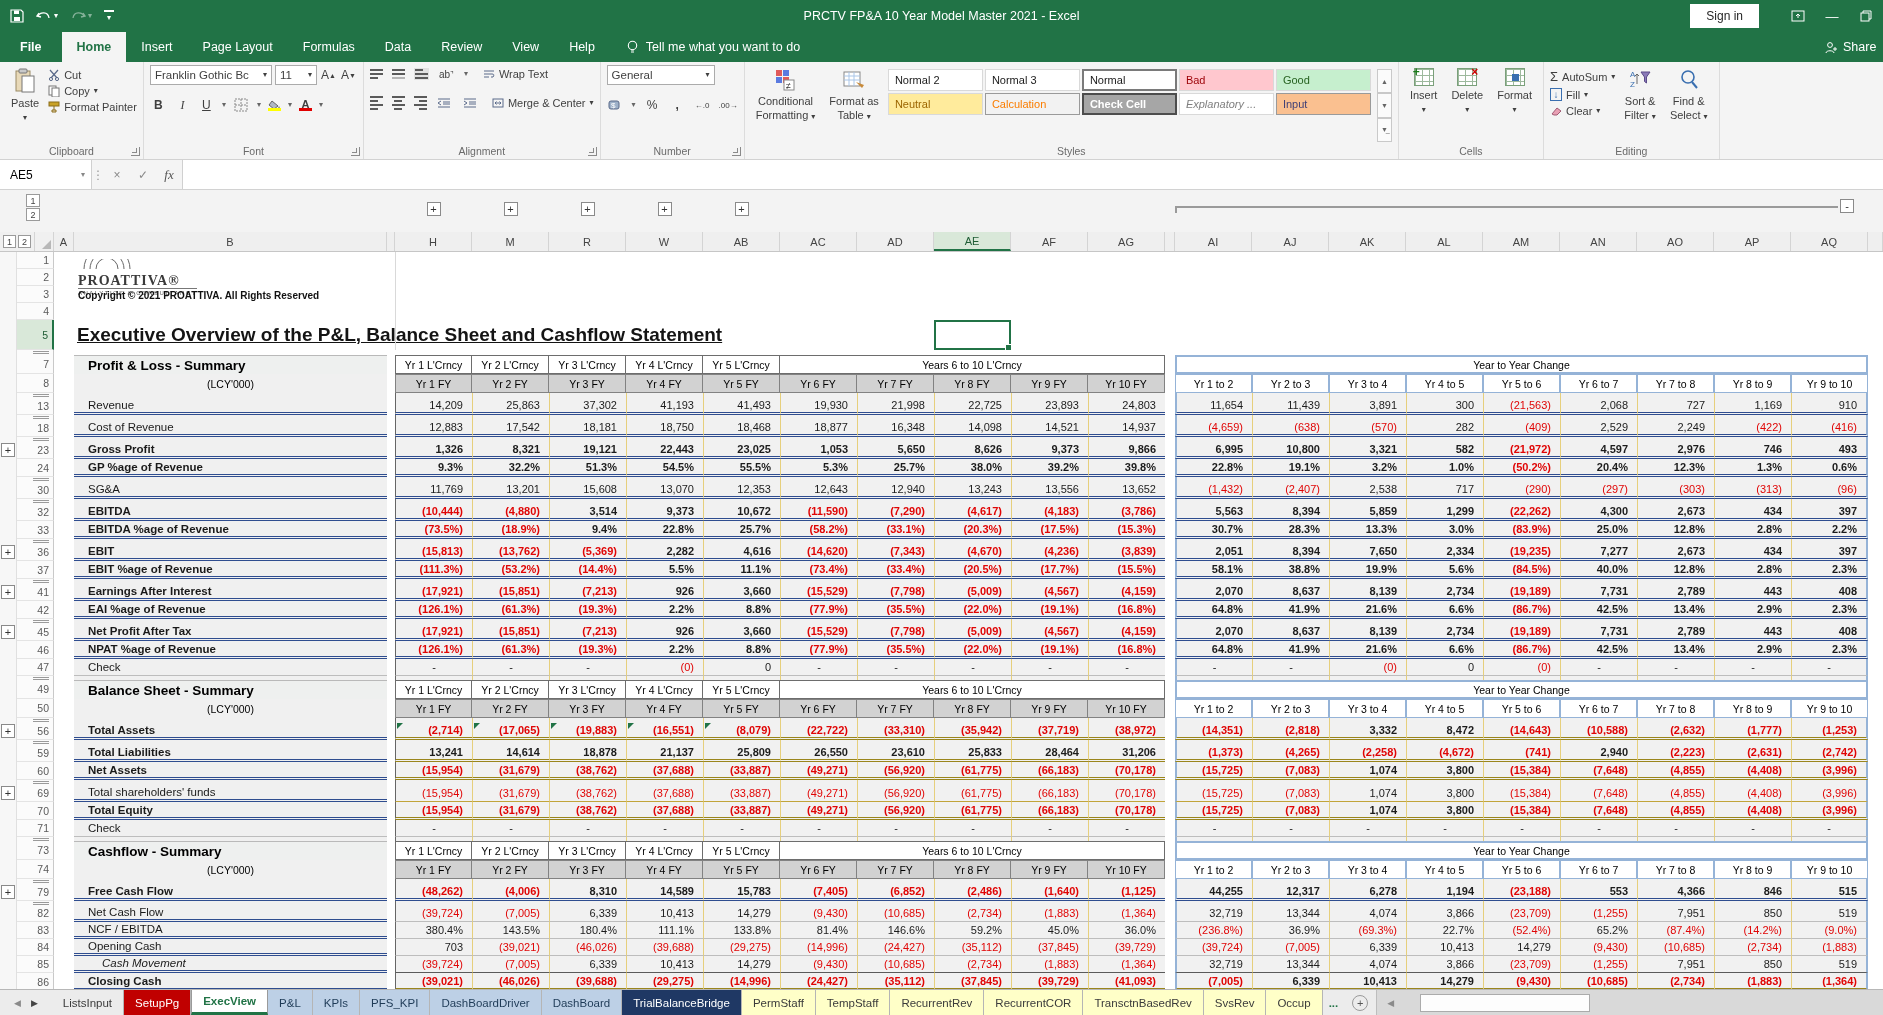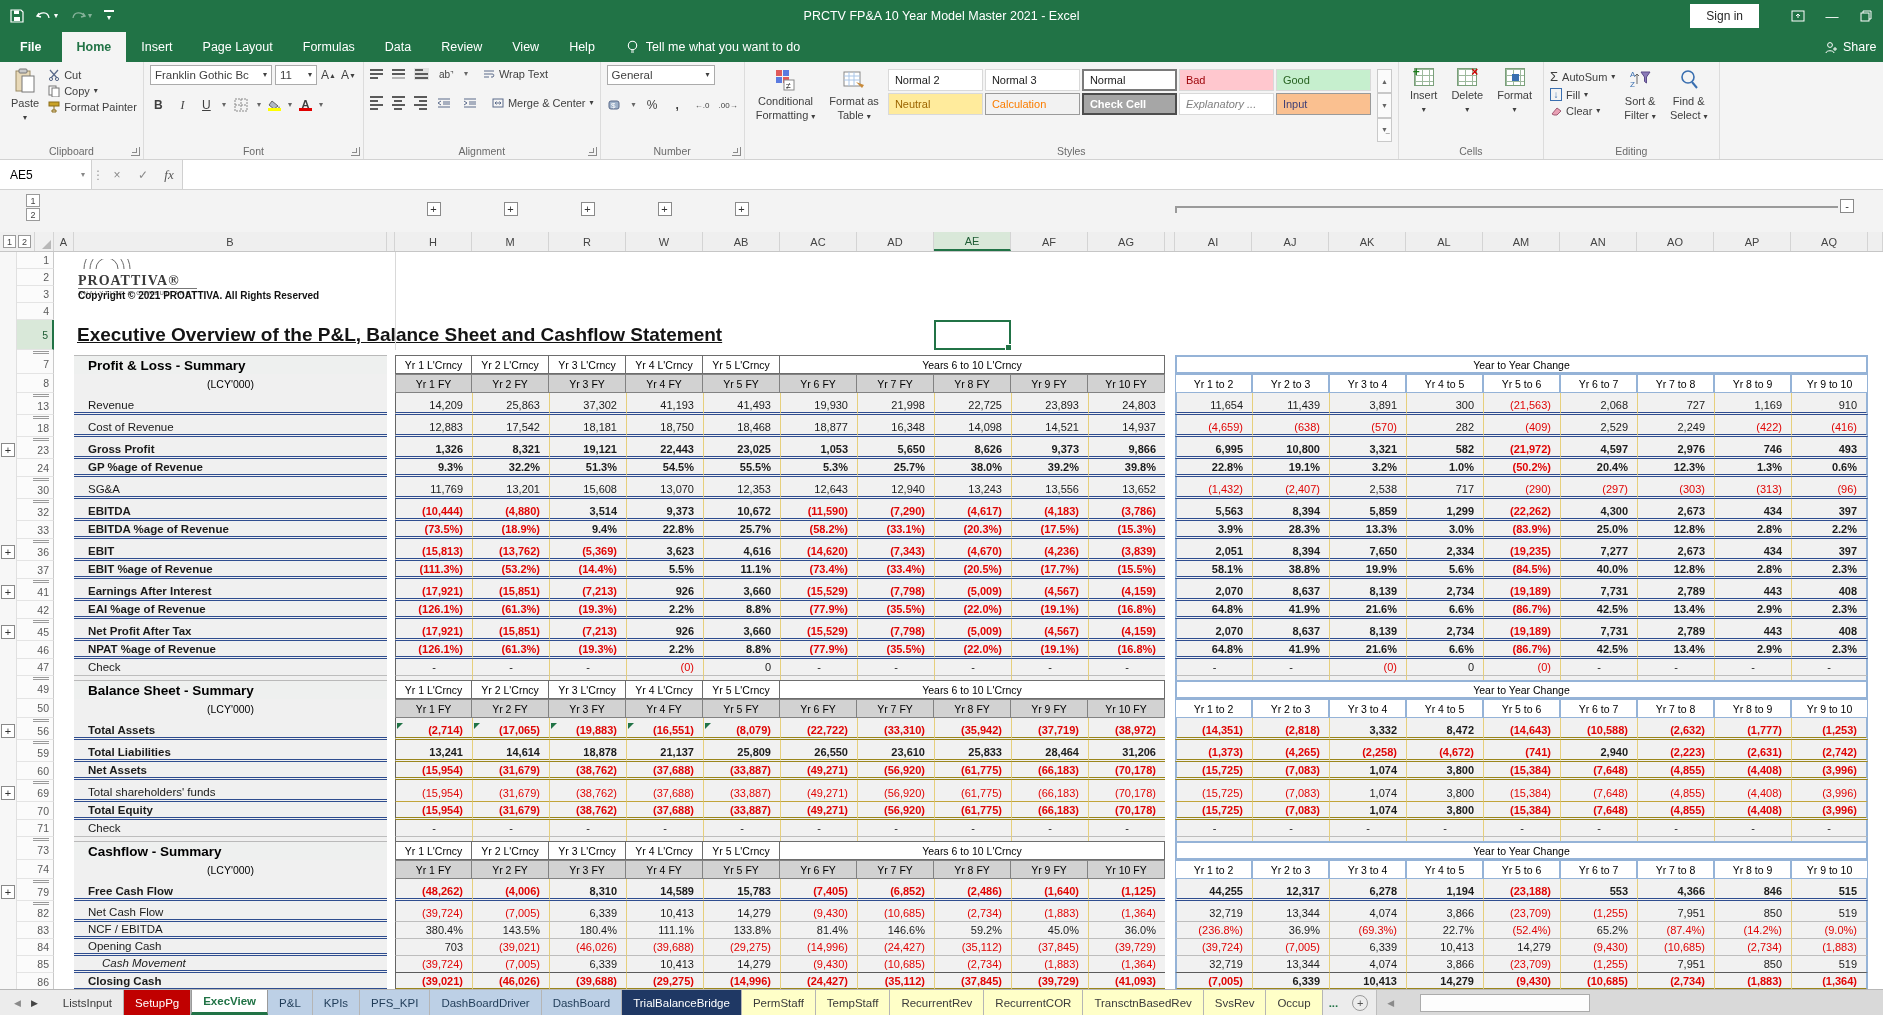--- a/index.html
+++ b/index.html
@@ -955,21 +955,21 @@
         <div class="gc val rule-navy gcb neg" style="width: 77px;">(18.9%)</div>
         <div class="gc val rule-navy gcb" style="width: 77px;">9.4%</div>
         <div class="gc val rule-navy gcb" style="width: 77px;">22.8%</div>
         <div class="gc val rule-navy gcb" style="width: 77px;">25.7%</div>
         <div class="gc val rule-navy gcb neg" style="width: 77px;">(58.2%)</div>
         <div class="gc val rule-navy gcb neg" style="width: 77px;">(33.1%)</div>
         <div class="gc val rule-navy gcb neg" style="width: 77px;">(20.3%)</div>
         <div class="gc val rule-navy gcb neg" style="width: 77px;">(17.5%)</div>
         <div class="gc val rule-navy gcb neg" style="width: 77px;">(15.3%)</div>
         <div class="gc blankc" style="width: 10px;"></div>
-        <div class="gc chg firstc rule-navy gcb" style="width: 77px;">3.9%</div>
+        <div class="gc chg firstc rule-navy gcb" style="width: 77px;">30.7%</div>
         <div class="gc chg rule-navy gcb" style="width: 77px;">28.3%</div>
         <div class="gc chg rule-navy gcb" style="width: 77px;">13.3%</div>
         <div class="gc chg rule-navy gcb" style="width: 77px;">3.0%</div>
         <div class="gc chg rule-navy gcb neg" style="width: 77px;">(83.9%)</div>
         <div class="gc chg rule-navy gcb" style="width: 77px;">25.0%</div>
         <div class="gc chg rule-navy gcb" style="width: 77px;">12.8%</div>
         <div class="gc chg rule-navy gcb" style="width: 77px;">2.8%</div>
         <div class="gc chg lastc rule-navy gcb" style="width: 77px;">2.2%</div>
         <div class="gc blankc" style="width: 15px;"></div>
       </div>
@@ -1007,21 +1007,21 @@
         <div class="gc gut" style="width: 17px; height: 18px;">
           <span class="plusbox" style="left: 1px; top: 2px;">+</span>
         </div>
         <div class="gc rn" style="width: 37px; height: 18px;">36</div>
         <div class="gc blankc" style="width: 20px;"></div>
         <div class="gc labelc b rule-navy" style="width: 313px;">EBIT</div>
         <div class="gc blankc" style="width: 8px;"></div>
         <div class="gc val first rule-navy gcb neg" style="width: 77px;">(15,813)</div>
         <div class="gc val rule-navy gcb neg" style="width: 77px;">(13,762)</div>
         <div class="gc val rule-navy gcb neg" style="width: 77px;">(5,369)</div>
-        <div class="gc val rule-navy gcb" style="width: 77px;">3,623</div>
+        <div class="gc val rule-navy gcb" style="width: 77px;">2,282</div>
         <div class="gc val rule-navy gcb" style="width: 77px;">4,616</div>
         <div class="gc val rule-navy gcb neg" style="width: 77px;">(14,620)</div>
         <div class="gc val rule-navy gcb neg" style="width: 77px;">(7,343)</div>
         <div class="gc val rule-navy gcb neg" style="width: 77px;">(4,670)</div>
         <div class="gc val rule-navy gcb neg" style="width: 77px;">(4,236)</div>
         <div class="gc val rule-navy gcb neg" style="width: 77px;">(3,839)</div>
         <div class="gc blankc" style="width: 10px;"></div>
         <div class="gc chg firstc rule-navy gcb" style="width: 77px;">2,051</div>
         <div class="gc chg rule-navy gcb" style="width: 77px;">8,394</div>
         <div class="gc chg rule-navy gcb" style="width: 77px;">7,650</div>

